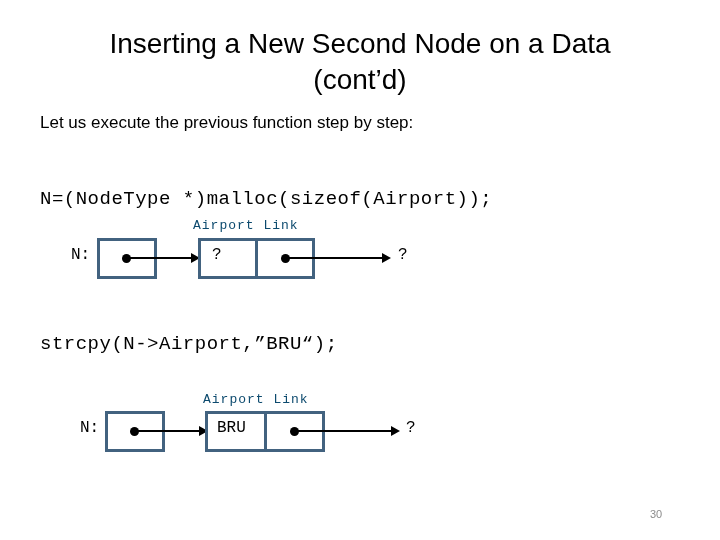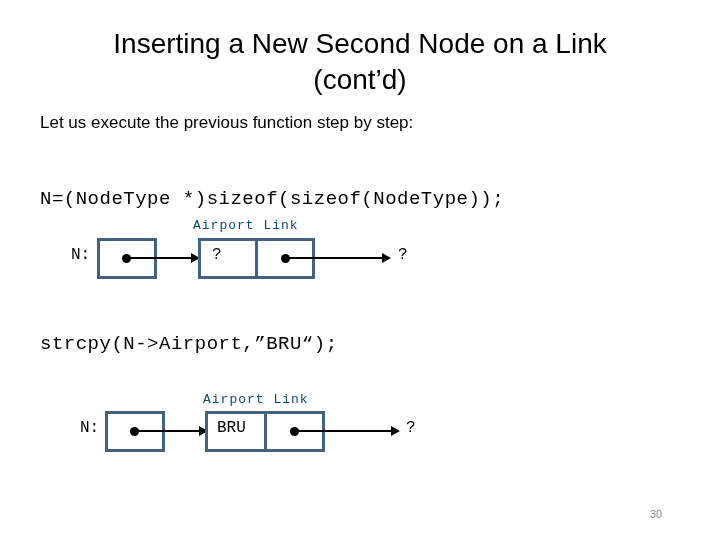--- a/index.html
+++ b/index.html
@@ -138,26 +138,26 @@
     font-family: "Liberation Sans", sans-serif;
     font-size: 11px;
     color: #8c8c8c;
   }
 </style>
 </head>
 <body>
 
 <div id="slide">
 
-  <div class="slide-title">Inserting a New Second Node on a Link
+  <div class="slide-title">Inserting a New Second Node on a Data
 (cont’d)</div>
 
   <div class="body-line" style="top:113px;">Let us execute the previous function step by step:</div>
 
-  <div class="code-line" style="top:188px;">N=(NodeType *)sizeof(sizeof(NodeType));</div>
+  <div class="code-line" style="top:188px;">N=(NodeType *)malloc(sizeof(Airport));</div>
 
   <div class="diagram">
 
     <div class="dg-label" style="left:71px; top:246px;">N:</div>
 
     <div class="dg-header" style="left:193px; top:218px;">Airport Link</div>
 
     <div class="dg-box" style="left:97px; top:238px; width:60px; height:41px;"></div>
     <div class="dg-dot" style="left:122px; top:254px;"></div>
 

